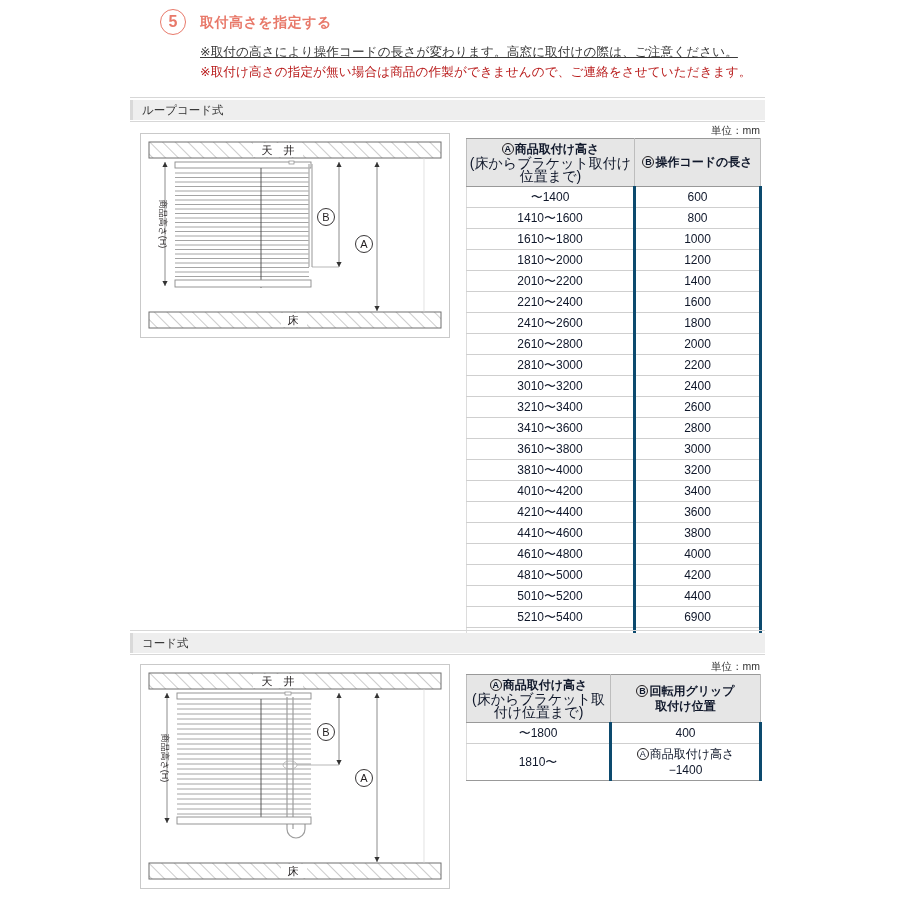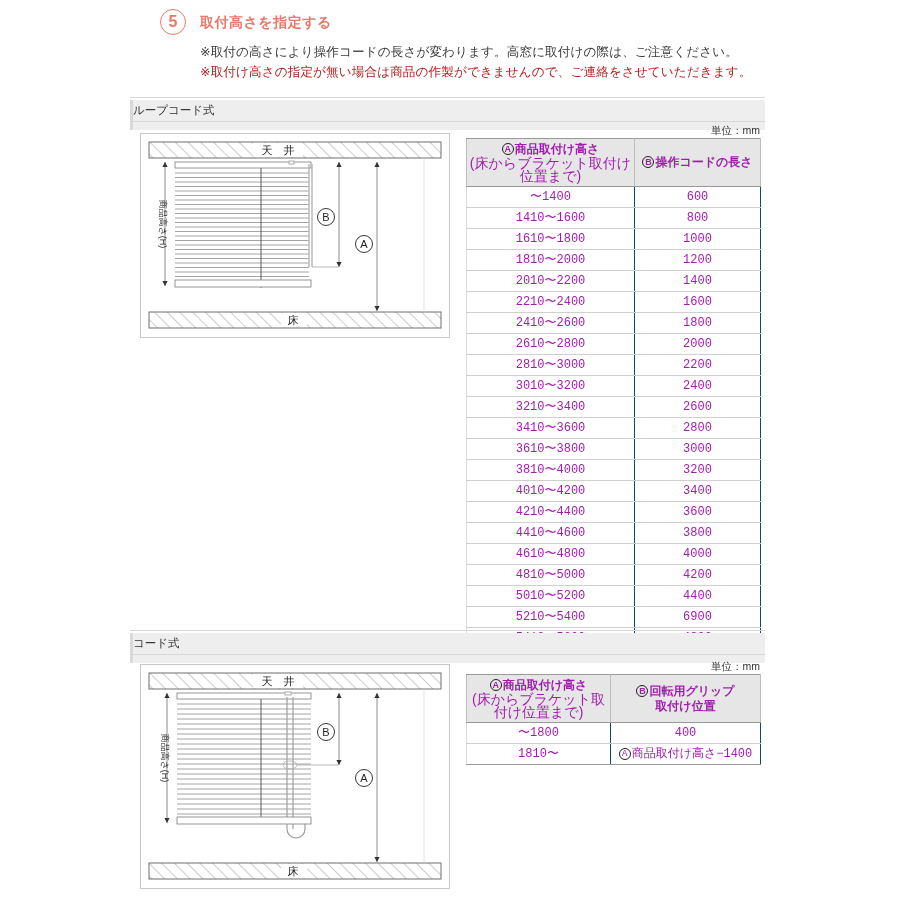--- a/index.html
+++ b/index.html
@@ -22,54 +22,54 @@
     font-size: 16px; font-weight: bold;
     display: flex; align-items: center; justify-content: center;
     flex: 0 0 auto; margin-top: 1px;
   }
   .head-title {
     margin-left: 14px; color: #e8796a;
     font-size: 14px; font-weight: bold; letter-spacing: .5px;
     line-height: 28px;
   }
   .note-wrap { margin-left: 40px; margin-top: 6px; }
-  .note1 { font-size: 12.6px; color: #3a3a3a; line-height: 20px; letter-spacing: .1px; }
+  .note1 { font-size: 12.6px; color: #3a3a3a; line-height: 20px; letter-spacing: .1px; text-decoration: underline; }
   .note2 { font-size: 12.6px; color: #b91c1c; font-weight: normal; line-height: 20px; letter-spacing: .1px; }
 
   
   .sect-bar {
-    position: absolute; left: 130px; width: 635px; height: 30px;
+    position: absolute; left: 130px; width: 635px; height: 20px;
     background: #eeeeee; border-left: 3px solid #d9d9d9;
-    font-size: 11.5px; color: #333; line-height: 20px; 
+    font-size: 11.5px; color: #333; line-height: 20px; padding-left: 9px;
   }
   .hr-line { position: absolute; left: 130px; width: 635px; height: 1px; background: #d7d7d7; }
 
   
   .diagram { position: absolute; background: #fff; border: 1px solid #c9c9c9; }
   .diagram svg { display: block; }
 
   
   .unit {
     position: absolute; font-size: 10.5px; color: #333; text-align: right;
   }
   table.spec {
     position: absolute; border-collapse: collapse; table-layout: fixed;
-    font-size: 12px; color: #a21caf;
+    font-size: 12px; color: #0f172a;
   }
   table.spec th {
     background: #e6e6e6; font-weight: bold; font-size: 12px;
     border-top: 1.4px solid #999; border-bottom: 1.4px solid #999;
     border-left: 1px solid #bdbdbd; border-right: 1px solid #bdbdbd;
     padding: 3px 2px; line-height: 15px; text-align: center;
   }
   table.spec th .sub { font-size: 14px; font-weight: normal; display: block; line-height: 13px; }
   table.spec td {
     border-bottom: 1px solid #cfcfcf;
-    border-left: 1px solid #dcdcdc; border-right: 1px solid #0c4a6e;
-    text-align: center; padding: 2px 2px; height: 20px; line-height: 16px; font-family: Liberation Mono, monospace;
+    border-left: 1px solid #dcdcdc; border-right: 3px solid #0c4a6e;
+    text-align: center; padding: 2px 10px; height: 20px; line-height: 16px;
   }
   table.spec tr:last-child td { border-bottom: 1.2px solid #999; }
   .circ {
     display: inline-block; border: 1px solid #231f20; border-radius: 50%;
     width: 12px; height: 12px; line-height: 10.5px; font-size: 9px;
     text-align: center; margin-right: 1px; vertical-align: 1px;
   }
 </style>
 </head>
 <body>

